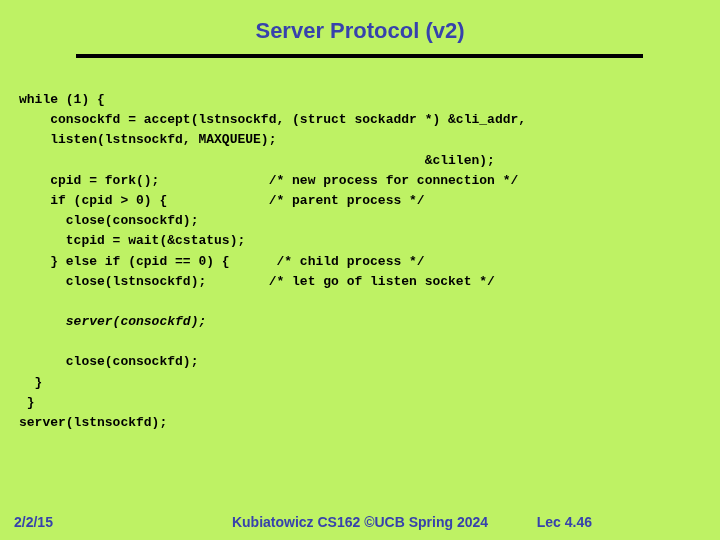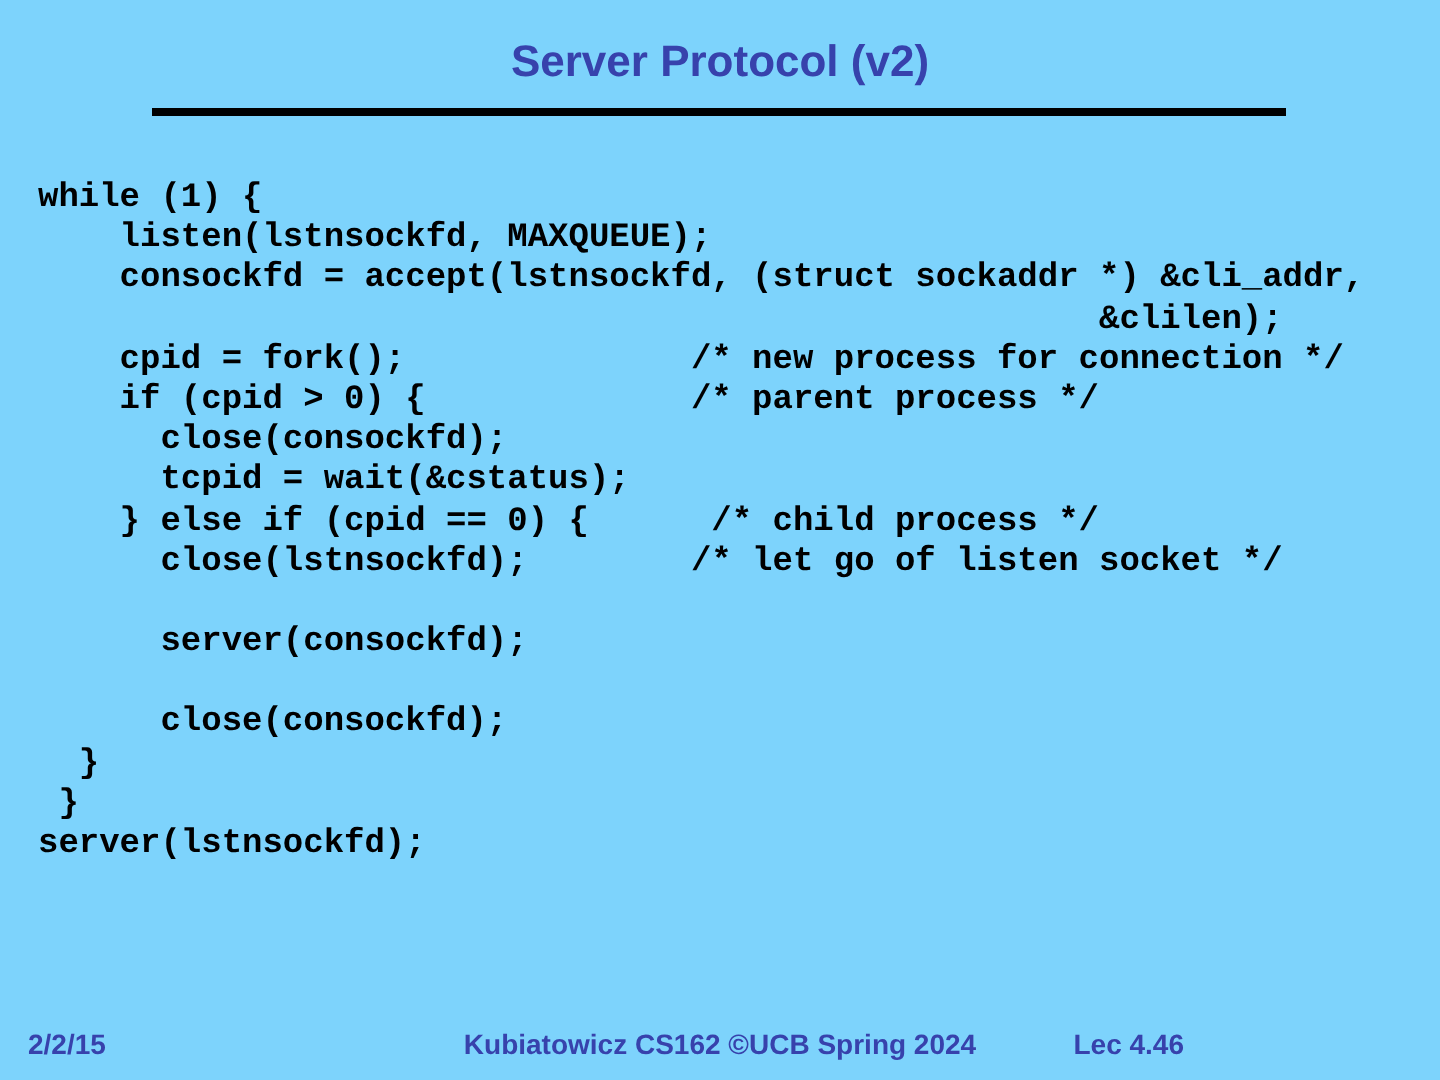--- a/index.html
+++ b/index.html
@@ -4,21 +4,21 @@
 <style>
   html, body {
     margin: 0;
     padding: 0;
     background: #ffffff;
   }
   .slide {
     position: relative;
     width: 720px;
     height: 540px;
-    background: #7dd3fc;
+    background: #bef264;
     overflow: hidden;
     font-family: "Liberation Sans", sans-serif;
   }
   .slide-title {
     position: absolute;
     top: 18px;
     left: 0;
     width: 720px;
     text-align: center;
     font-size: 22px;
@@ -34,29 +34,30 @@
     height: 4px;
     background: #000000;
   }
   .code-block {
     position: absolute;
     top: 90px;
     left: 19px;
     width: 700px;
     font-family: "Liberation Mono", monospace;
     font-weight: bold;
-    font-size: 17px;
+    font-size: 13px;
     line-height: 20.2px;
     color: #000000;
   }
   .code-line {
     white-space: pre;
     height: 20.2px;
   }
   .code-line.italic {
+    font-style: italic;
   }
   .footer {
     position: absolute;
     top: 514px;
     left: 0;
     width: 620px;
     height: 24px;
     font-size: 14px;
     font-weight: bold;
     color: #3742AC;
@@ -83,22 +84,22 @@
 <body>
 
 <div class="slide">
 
   <div class="slide-title">Server Protocol (v2)</div>
 
   <div class="title-underline"></div>
 
   <div class="code-block">
       <div class="code-line">while (1) {</div>
+      <div class="code-line">    consockfd = accept(lstnsockfd, (struct sockaddr *) &amp;cli_addr,</div>
       <div class="code-line">    listen(lstnsockfd, MAXQUEUE);</div>
-      <div class="code-line">    consockfd = accept(lstnsockfd, (struct sockaddr *) &amp;cli_addr,</div>
       <div class="code-line">                                                    &amp;clilen);</div>
       <div class="code-line">    cpid = fork();              /* new process for connection */</div>
       <div class="code-line">    if (cpid &gt; 0) {             /* parent process */</div>
       <div class="code-line">      close(consockfd);</div>
       <div class="code-line">      tcpid = wait(&amp;cstatus);</div>
       <div class="code-line">    } else if (cpid == 0) {      /* child process */</div>
       <div class="code-line">      close(lstnsockfd);        /* let go of listen socket */</div>
       <div class="code-line">&nbsp;</div>
       <div class="code-line italic">      server(consockfd);</div>
       <div class="code-line">&nbsp;</div>

